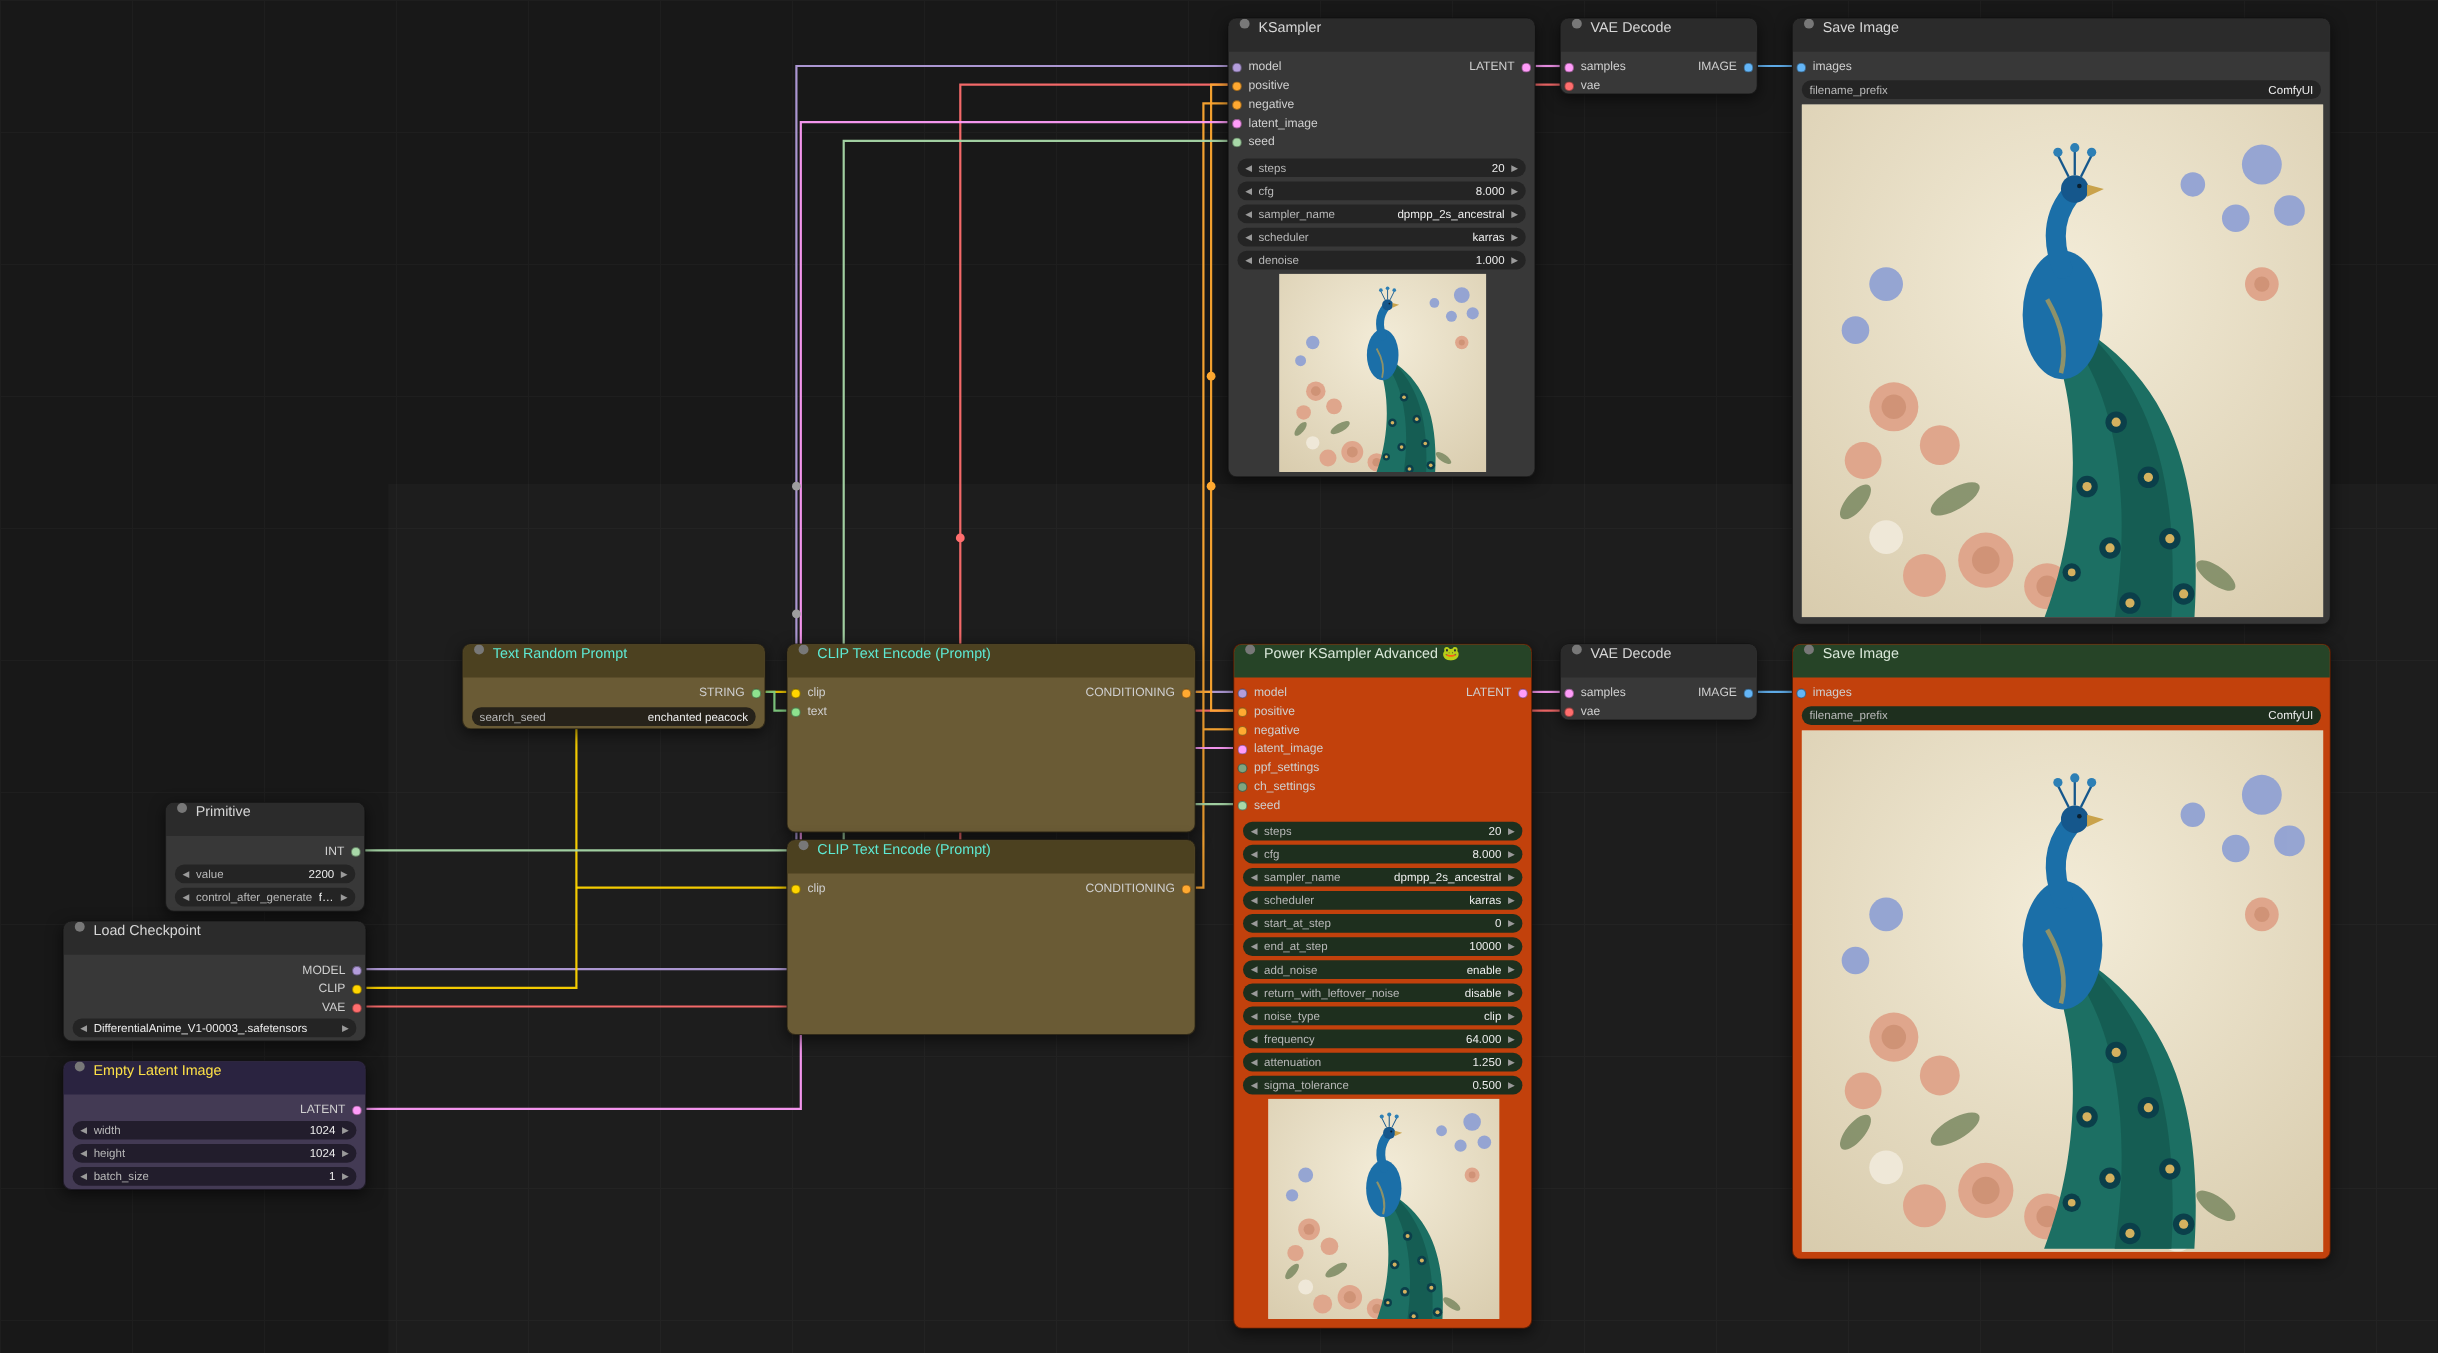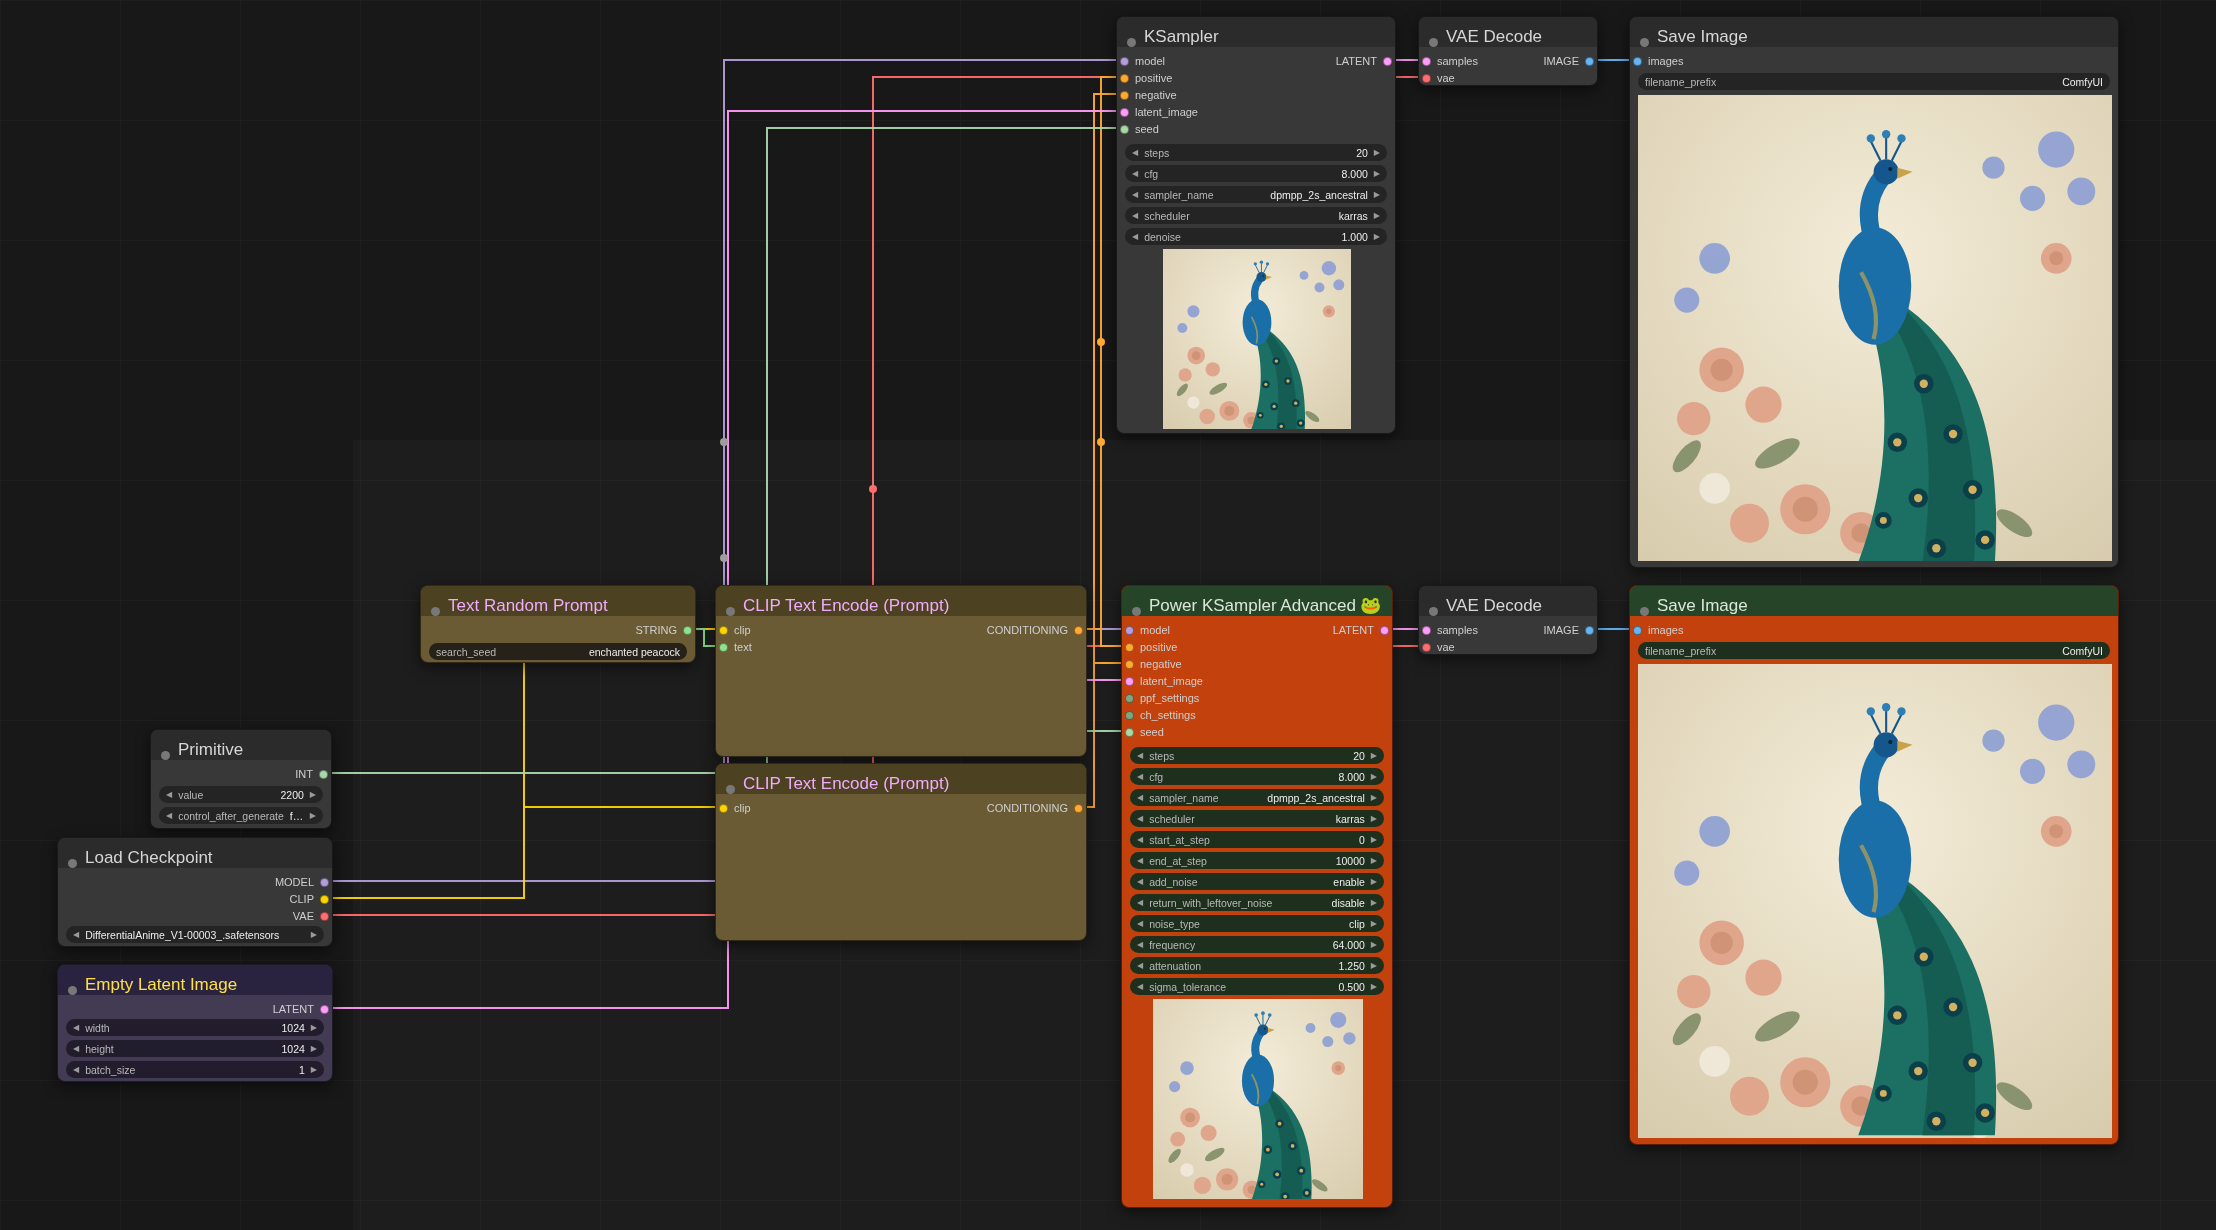--- a/index.html
+++ b/index.html
@@ -6,25 +6,25 @@
   html,body{width:2216px;height:1230px;overflow:hidden}
   body{position:relative;background:#181818;font-family:"Liberation Sans",sans-serif;color:#ccc}
   .canvas{position:absolute;inset:0;
     background-image:linear-gradient(#1e1e1e 1px,transparent 1px),linear-gradient(90deg,#1e1e1e 1px,transparent 1px);
     background-size:120px 120px}
   .group{position:absolute;background:rgba(255,255,255,0.025);z-index:0}
   svg.wires{position:absolute;left:0;top:0;z-index:1}
   .wire{fill:none;stroke-width:2;opacity:.95}
   .node{position:absolute;border-radius:8px;border:1px solid rgba(0,0,0,.55);
     box-shadow:0 4px 14px rgba(0,0,0,.55);z-index:2}
-  .node .header{height:30px;border-radius:7px 7px 0 0;display:flex;align-items:flex-end;
-    padding:0 10px;gap:8px;font-size:17px;color:#d6d6d6;white-space:nowrap;overflow:hidden}
+  .node .header{height:30px;border-radius:7px 7px 0 0;display:flex;align-items:flex-start;
+    padding:0 10px;gap:8px;font-size:13px;color:#d6d6d6;white-space:nowrap;overflow:hidden}
   .tdot{width:9px;height:9px;border-radius:50%;background:#787878;flex:0 0 auto}
   .gray{background:#383838}.gray .header{background:#2b2b2b}
-  .brown{background:#6a5b35}.brown .header{background:#4c4120;color:#f0abfc}
+  .brown{background:#6a5b35}.brown .header{background:#4c4120;color:#5eead4}
   .green{background:#c2410c}.green .header{background:#264427;color:#d9e7d9}
   .purple{background:#433a54}.purple .header{background:#2a2340;color:#fde047}
   .slot{position:absolute;display:flex;align-items:center;gap:6px;height:16px;
     font-size:11px;color:#cfcfcf;white-space:nowrap}
   .slot.in{left:3px}
   .slot.out{right:3px;flex-direction:row-reverse}
   .sdot{width:9px;height:9px;border-radius:50%;flex:0 0 auto;border:1px solid rgba(0,0,0,.4)}
   .widget{position:absolute;left:8px;right:8px;height:17px;border-radius:9px;background:#242424;
     display:flex;align-items:center;font-size:10.5px;color:#b8b8b8;padding:0 7px;gap:6px;overflow:hidden}
   .green .widget{background:#1e2f1e}

